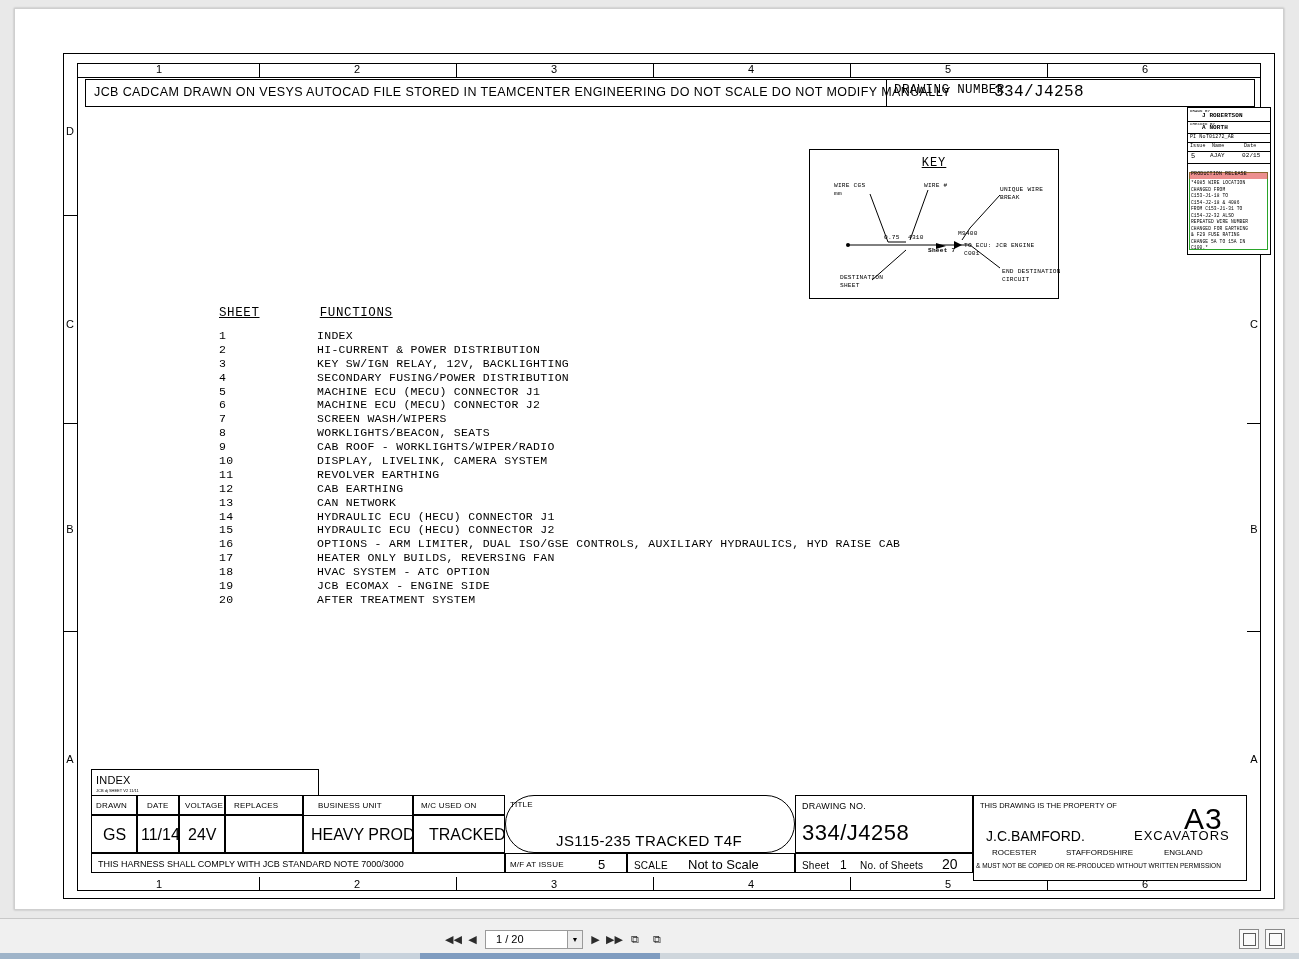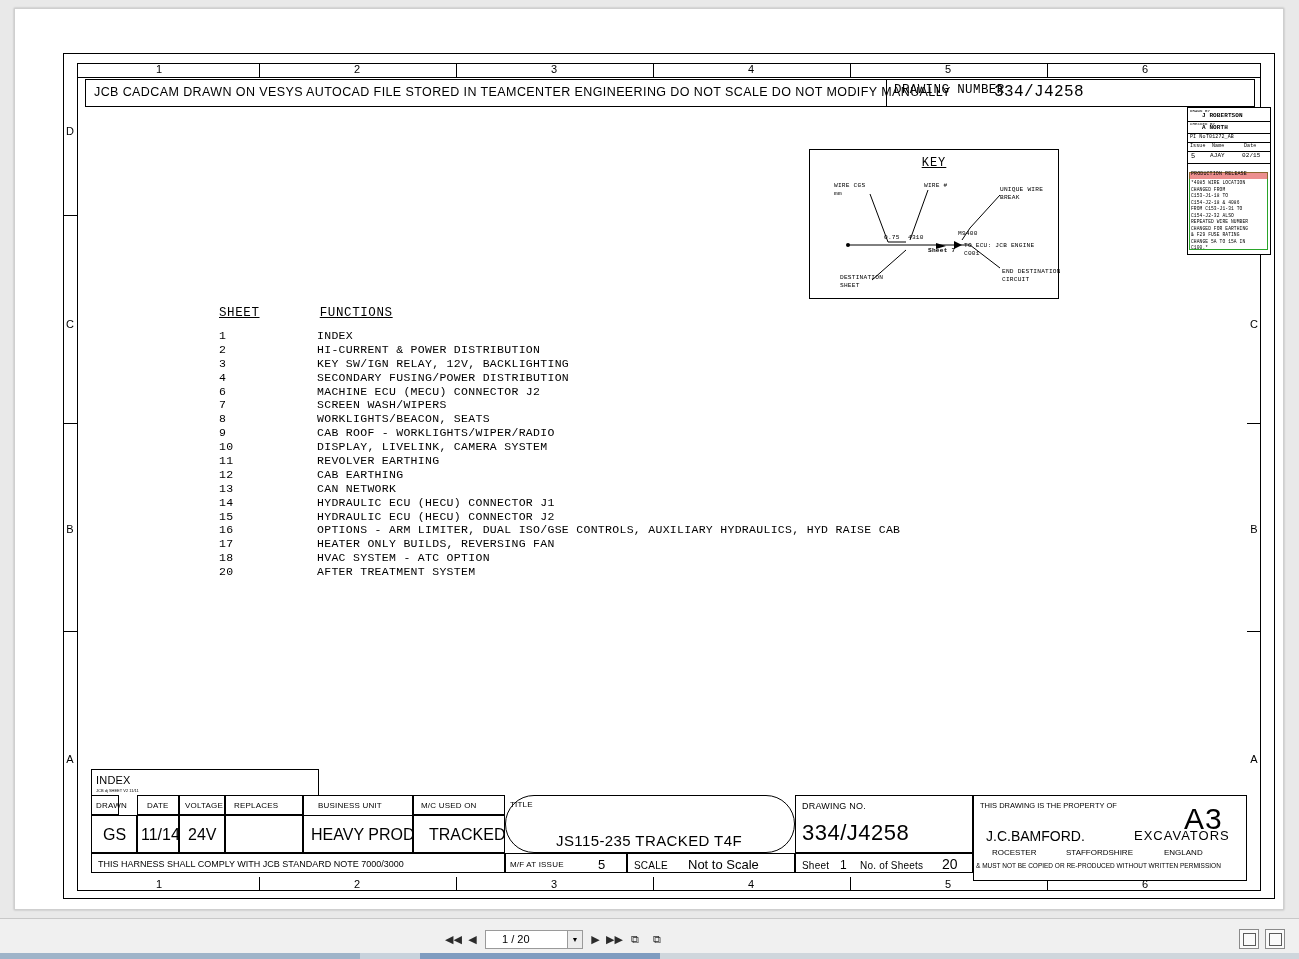--- a/index.html
+++ b/index.html
@@ -44,21 +44,21 @@
   .tb{position:absolute;left:14px;top:716px;width:1184px;height:112px;}
   .tbcell{position:absolute;box-sizing:border-box;border:1px solid #000;background:#fff;}
   .t{position:absolute;white-space:nowrap;}
   .lbl{font-size:8px;letter-spacing:.2px;}
   .val2{font-size:16px;}
   
   .toolbar{position:absolute;left:0;top:918px;width:1299px;height:41px;background:#f0f0f0;border-top:1px solid #c8c8c8;}
   .tools{position:absolute;left:447px;top:9px;height:22px;display:flex;align-items:center;gap:6px;}
   .tbtn{width:13px;height:19px;display:flex;align-items:center;justify-content:center;font-size:11px;color:#2b2b2b;cursor:pointer;}
   .pagebox{width:98px;height:19px;border:1px solid #9a9a9a;background:#fff;display:flex;align-items:center;box-sizing:border-box;}
-  .pagebox span{flex:1;padding-left:16px;font-size:11px;color:#000;}
+  .pagebox span{flex:1;padding-left:10px;font-size:11px;color:#000;}
   .pagearrow{width:14px;height:17px;border-left:1px solid #9a9a9a;background:#ececec;display:flex;align-items:center;justify-content:center;font-size:7px;}
   .ricons{position:absolute;right:14px;top:10px;display:flex;gap:6px;}
   .ricon{width:18px;height:18px;border:1px solid #8a8a8a;background:#fafafa;position:relative;}
   .ricon:before{content:"";position:absolute;left:3px;top:3px;width:11px;height:11px;border:1px solid #5a5a5a;}
   .stripe{position:absolute;left:0;top:953px;width:1299px;height:6px;background:#bfbfbf;}
   .stripe i{position:absolute;top:0;height:6px;display:block;}
 </style>
 </head>
 <body>
 
@@ -160,33 +160,35 @@
       <div class="sfhead mono">
         <span>SHEET</span>
         <span style="display:inline-block;width:44px;text-decoration:none;"></span>
         <span>FUNCTIONS</span>
       </div>
       <div class="sflist mono" id="sheet-list">
           <span class="sfrow"><span class="sfn">1</span><span>INDEX</span></span>
           <span class="sfrow"><span class="sfn">2</span><span>HI-CURRENT &amp; POWER DISTRIBUTION</span></span>
           <span class="sfrow"><span class="sfn">3</span><span>KEY SW/IGN RELAY, 12V, BACKLIGHTING</span></span>
           <span class="sfrow"><span class="sfn">4</span><span>SECONDARY FUSING/POWER DISTRIBUTION</span></span>
+          <span class="sfrow"><span class="sfn">5</span><span>MACHINE ECU (MECU) CONNECTOR J1</span></span>
           <span class="sfrow"><span class="sfn">6</span><span>MACHINE ECU (MECU) CONNECTOR J2</span></span>
           <span class="sfrow"><span class="sfn">7</span><span>SCREEN WASH/WIPERS</span></span>
           <span class="sfrow"><span class="sfn">8</span><span>WORKLIGHTS/BEACON, SEATS</span></span>
           <span class="sfrow"><span class="sfn">9</span><span>CAB ROOF - WORKLIGHTS/WIPER/RADIO</span></span>
           <span class="sfrow"><span class="sfn">10</span><span>DISPLAY, LIVELINK, CAMERA SYSTEM</span></span>
           <span class="sfrow"><span class="sfn">11</span><span>REVOLVER EARTHING</span></span>
           <span class="sfrow"><span class="sfn">12</span><span>CAB EARTHING</span></span>
           <span class="sfrow"><span class="sfn">13</span><span>CAN NETWORK</span></span>
           <span class="sfrow"><span class="sfn">14</span><span>HYDRAULIC ECU (HECU) CONNECTOR J1</span></span>
           <span class="sfrow"><span class="sfn">15</span><span>HYDRAULIC ECU (HECU) CONNECTOR J2</span></span>
           <span class="sfrow"><span class="sfn">16</span><span>OPTIONS - ARM LIMITER, DUAL ISO/GSE CONTROLS, AUXILIARY HYDRAULICS, HYD RAISE CAB</span></span>
           <span class="sfrow"><span class="sfn">17</span><span>HEATER ONLY BUILDS, REVERSING FAN</span></span>
           <span class="sfrow"><span class="sfn">18</span><span>HVAC SYSTEM - ATC OPTION</span></span>
+          <span class="sfrow"><span class="sfn">19</span><span>JCB ECOMAX - ENGINE SIDE</span></span>
           <span class="sfrow"><span class="sfn">20</span><span>AFTER TREATMENT SYSTEM</span></span>
         </div>
 
       <div class="revblk mono">
         <div class="revtxt" style="left:2px;top:1px;font-size:4px;">DRAWN BY</div>
         <div class="revtxt" style="left:14px;top:5px;font-weight:bold;font-size:6px;">J ROBERTSON</div>
         <div class="revrow" style="top:13px;"></div>
         <div class="revtxt" style="left:2px;top:14px;font-size:4px;">CHECKED BY</div>
         <div class="revtxt" style="left:14px;top:17px;font-weight:bold;font-size:6px;">A NORTH</div>
         <div class="revrow" style="top:25px;"></div>
@@ -217,21 +219,21 @@
 C100.*</div>
       </div>
 
       <div class="tb">
 
         <div class="tbcell" style="left:14px;top:0;width:228px;height:26px;border-bottom:none;">
           <div class="t lbl" style="left:4px;top:4px;font-size:11px;">INDEX</div>
           <div class="t" style="left:4px;top:18px;font-size:4px;">JCB dj SHEET V2 11/11</div>
         </div>
 
-        <div class="tbcell" style="left:14px;top:26px;width:28px;height:20px;">
+        <div class="tbcell" style="left:14px;top:26px;width:46px;height:20px;">
           <div class="t lbl" style="left:4px;top:5px;">DRAWN</div>
         </div>
         <div class="tbcell" style="left:60px;top:26px;width:42px;height:20px;">
           <div class="t lbl" style="left:9px;top:5px;">DATE</div>
         </div>
         <div class="tbcell" style="left:102px;top:26px;width:46px;height:20px;">
           <div class="t lbl" style="left:5px;top:5px;">VOLTAGE</div>
         </div>
         <div class="tbcell" style="left:148px;top:26px;width:78px;height:20px;">
           <div class="t lbl" style="left:8px;top:5px;">REPLACES</div>

